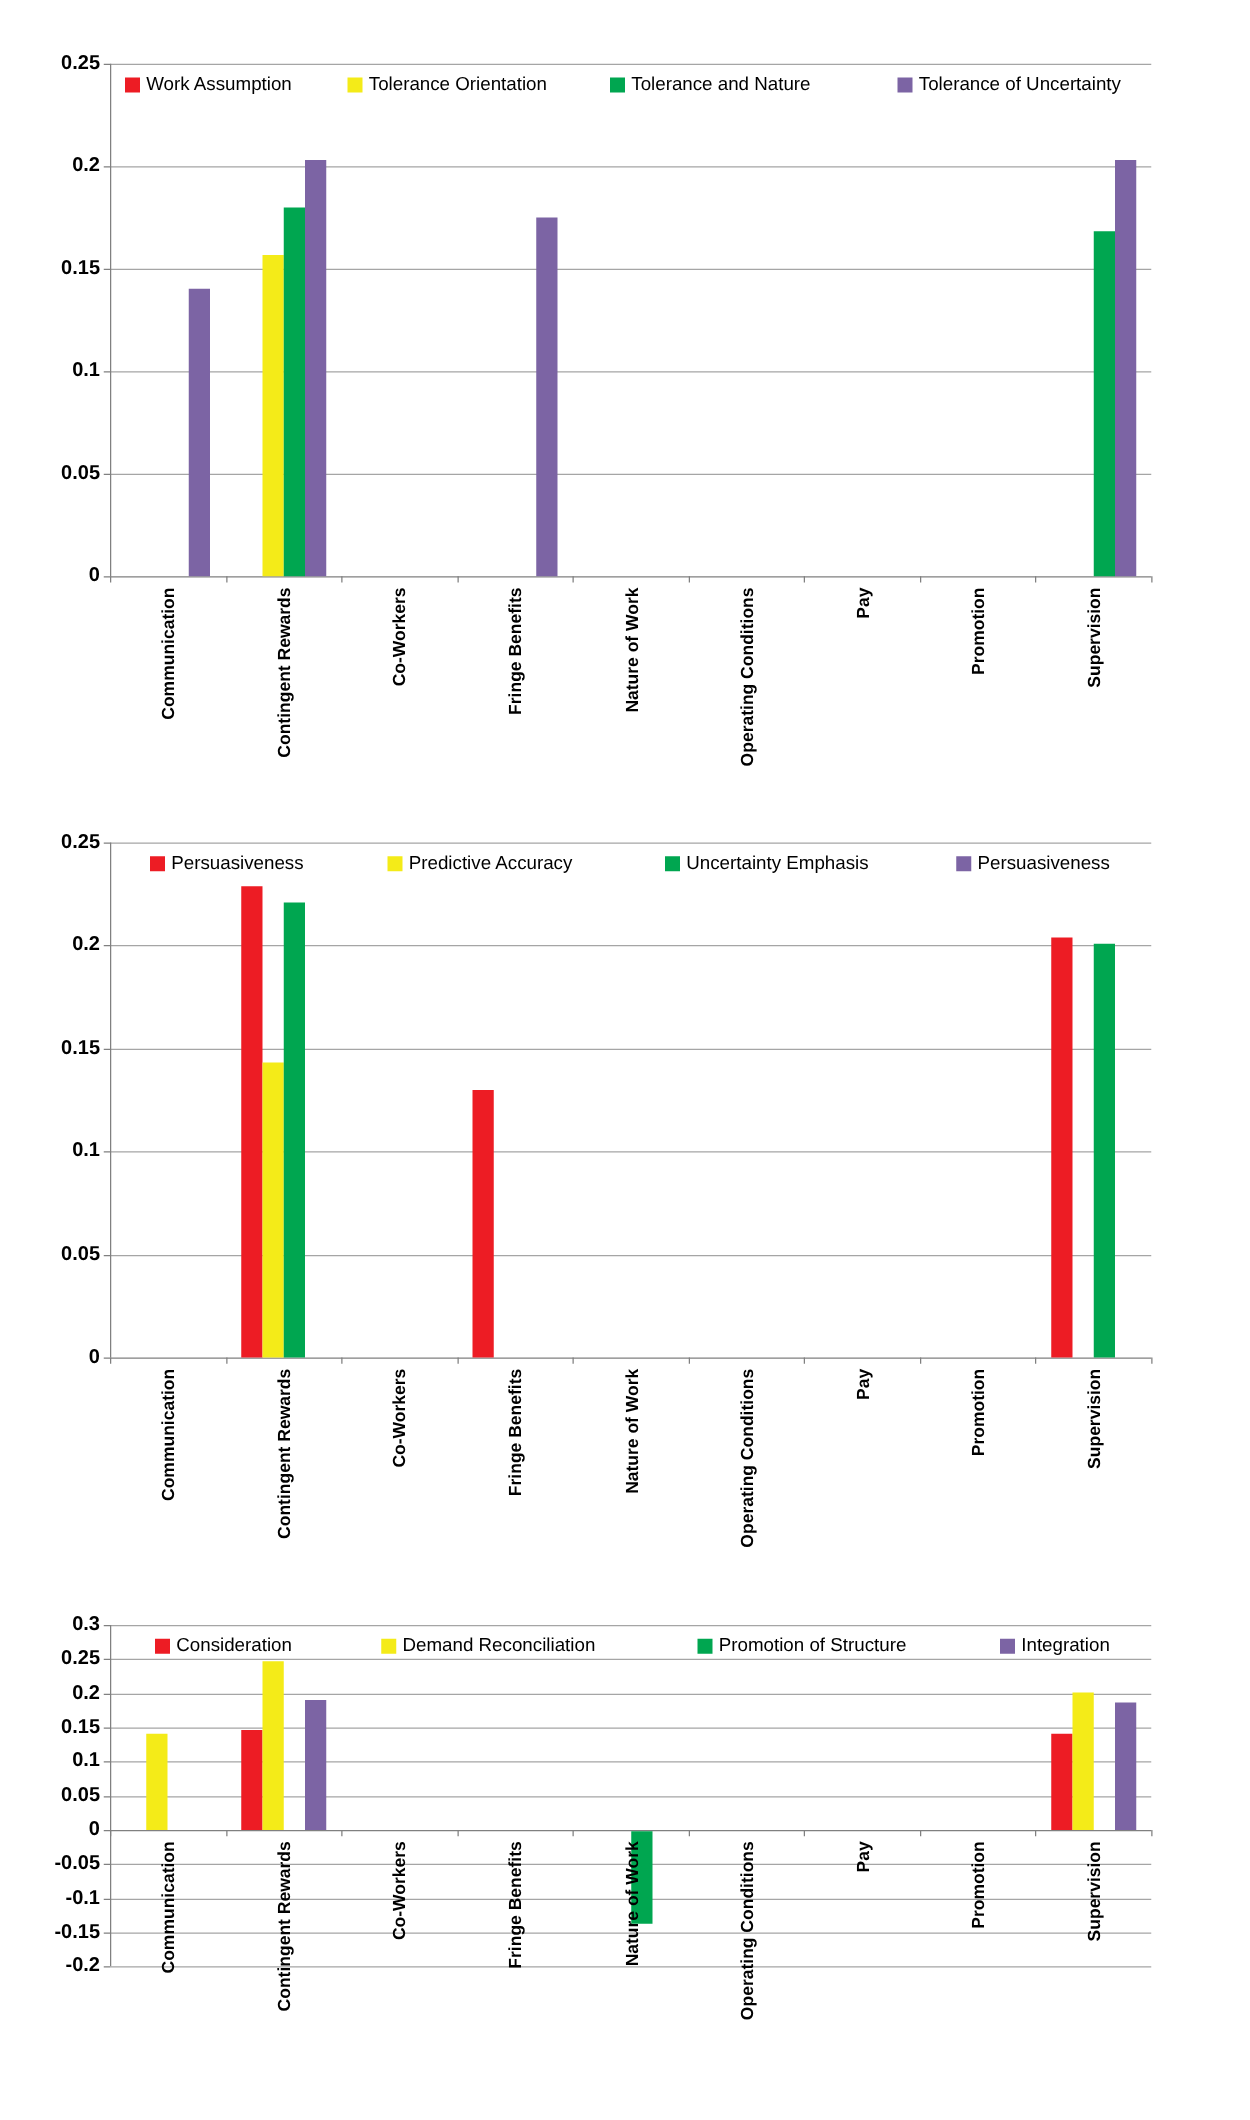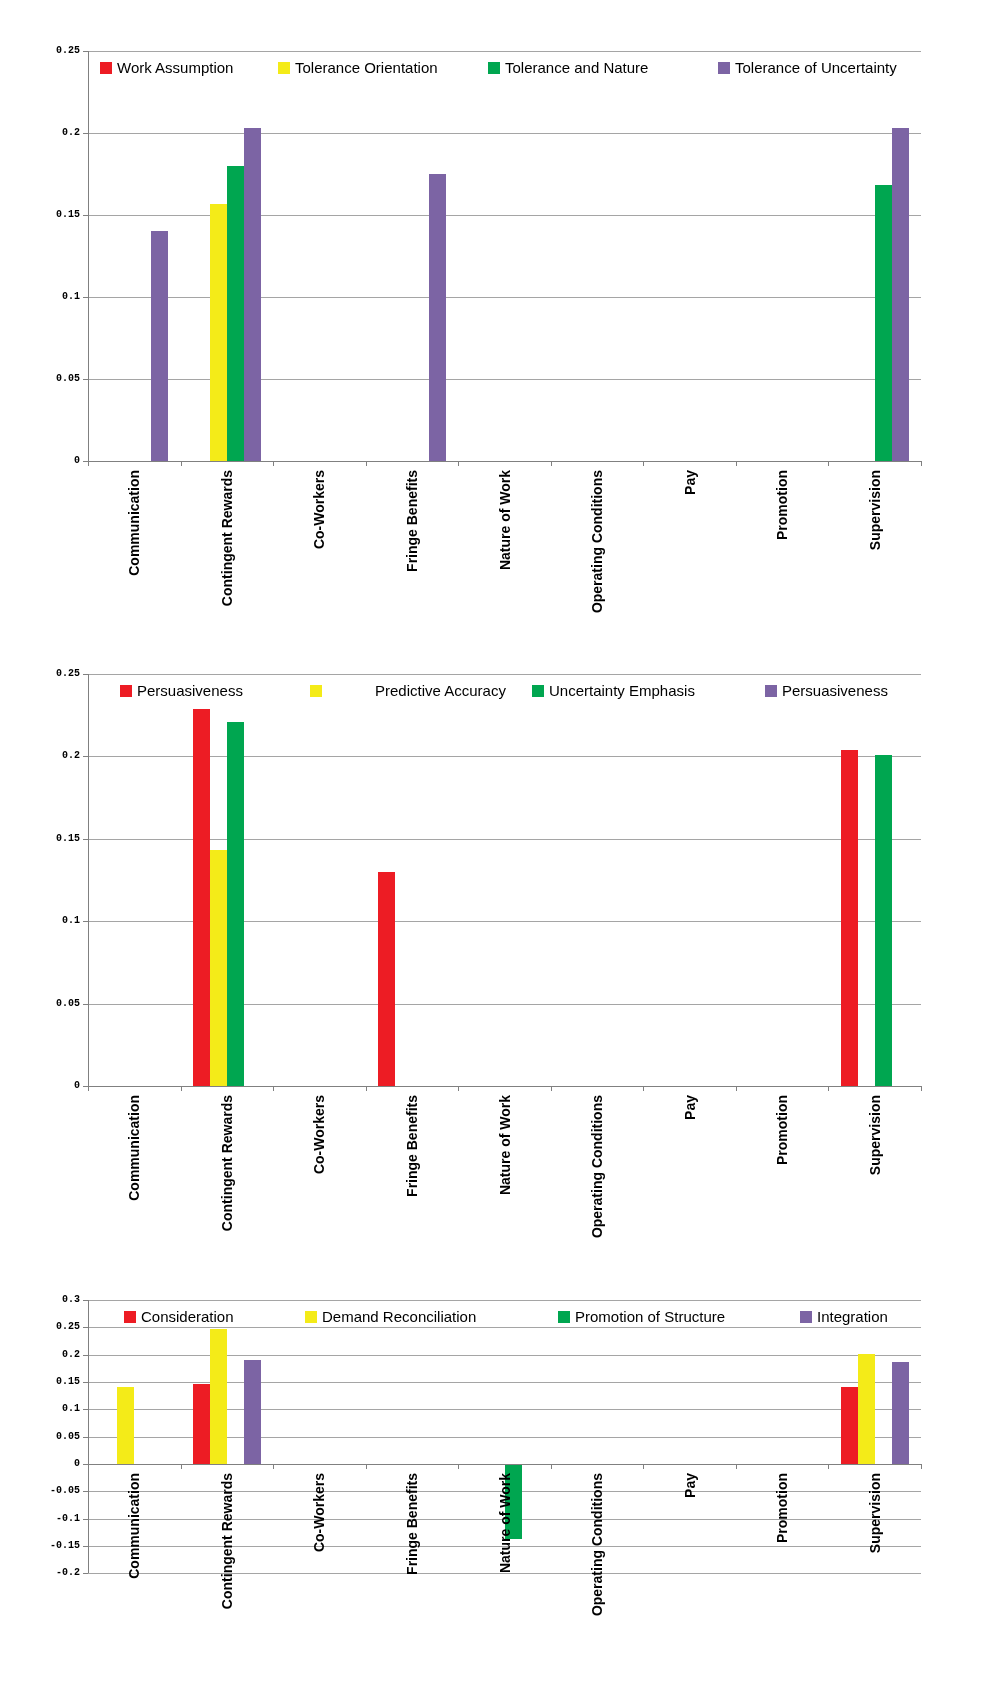--- a/index.html
+++ b/index.html
@@ -3,21 +3,21 @@
 <meta charset="utf-8">
 <style>
   html,body{margin:0;padding:0;background:#ffffff;}
   #page{position:relative;width:1000px;height:1696px;background:#ffffff;overflow:hidden;
         font-family:"Liberation Sans",sans-serif;color:#000;}
   .chart-layer{position:absolute;inset:0;}
   .gridline{position:absolute;height:1px;}
   .vaxis{position:absolute;width:1px;}
   .ytick{position:absolute;height:1px;width:5px;}
   .xtick{position:absolute;width:1px;height:5px;}
-  .ylabel{position:absolute;width:48px;text-align:right;font-size:10px;font-weight:bold;line-height:16px;font-family:Liberation Mono, monospace;}
+  .ylabel{position:absolute;width:48px;text-align:right;font-size:16px;font-weight:bold;line-height:16px;}
   .xlabel{position:absolute;width:220px;height:18px;text-align:right;font-size:14px;font-weight:bold;
           line-height:18px;transform-origin:100% 0;transform:rotate(-90deg);white-space:nowrap;}
   .bar{position:absolute;}
   .legend-swatch{position:absolute;width:12px;height:12px;}
   .legend-label{position:absolute;font-size:15px;line-height:16px;white-space:nowrap;}
 </style>
 </head>
 <body>
 
 <div id="page">
@@ -117,21 +117,21 @@
       <div class="xlabel" style="left: 90px; top: 1095px;">Co-Workers</div>
       <div class="xlabel" style="left: 183px; top: 1095px;">Fringe Benefits</div>
       <div class="xlabel" style="left: 276px; top: 1095px;">Nature of Work</div>
       <div class="xlabel" style="left: 368px; top: 1095px;">Operating Conditions</div>
       <div class="xlabel" style="left: 461px; top: 1095px;">Pay</div>
       <div class="xlabel" style="left: 553px; top: 1095px;">Promotion</div>
       <div class="xlabel" style="left: 646px; top: 1095px;">Supervision</div>
       <div class="legend-swatch" style="left: 120px; top: 685px; background: rgb(237, 28, 36);"></div>
       <div class="legend-label" style="left: 137px; top: 683px;">Persuasiveness</div>
       <div class="legend-swatch" style="left: 310px; top: 685px; background: rgb(244, 235, 24);"></div>
-      <div class="legend-label" style="left: 327px; top: 683px; margin-left: 48px;">Predictive Accuracy</div>
+      <div class="legend-label" style="left: 327px; top: 683px;">Predictive Accuracy</div>
       <div class="legend-swatch" style="left: 532px; top: 685px; background: rgb(0, 166, 80);"></div>
       <div class="legend-label" style="left: 549px; top: 683px;">Uncertainty Emphasis</div>
       <div class="legend-swatch" style="left: 765px; top: 685px; background: rgb(124, 100, 164);"></div>
       <div class="legend-label" style="left: 782px; top: 683px;">Persuasiveness</div>
     </div>
   <div class="chart-layer">
       <div class="gridline" style="left: 88px; top: 1300px; width: 833px; background: rgb(165, 165, 165);"></div>
       <div class="ytick" style="left: 83px; top: 1300px; background: rgb(128, 128, 128);"></div>
       <div class="ylabel" style="left: 32px; top: 1292px;">0.3</div>
       <div class="gridline" style="left: 88px; top: 1327px; width: 833px; background: rgb(165, 165, 165);"></div>

